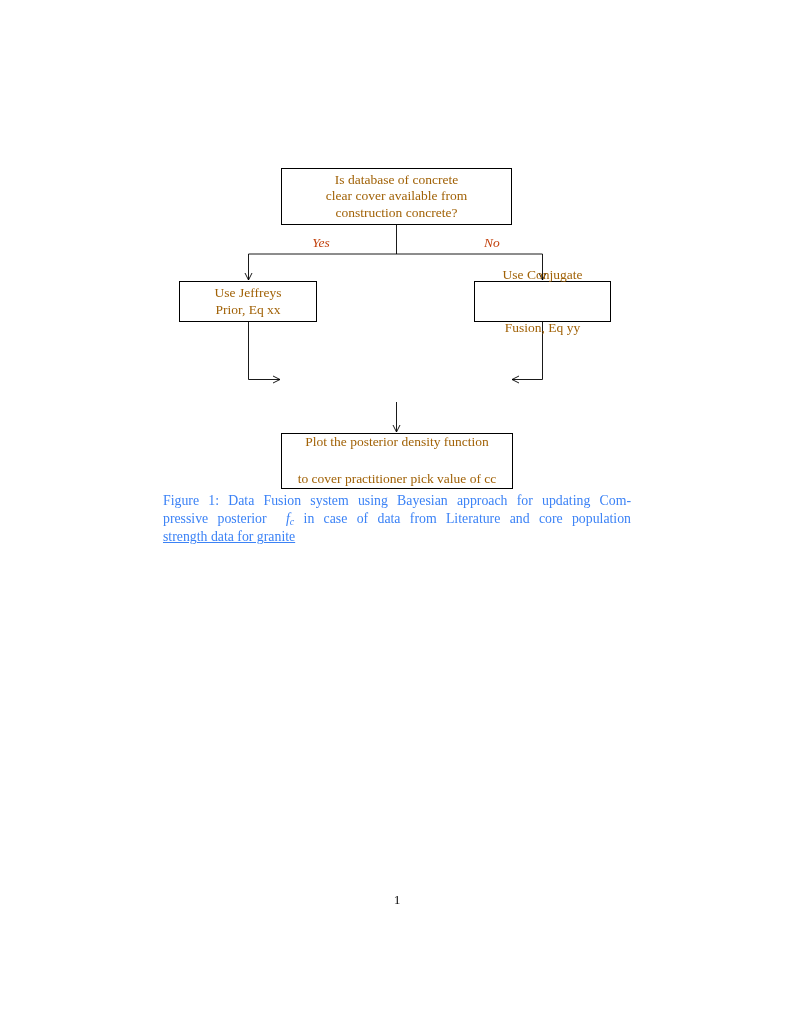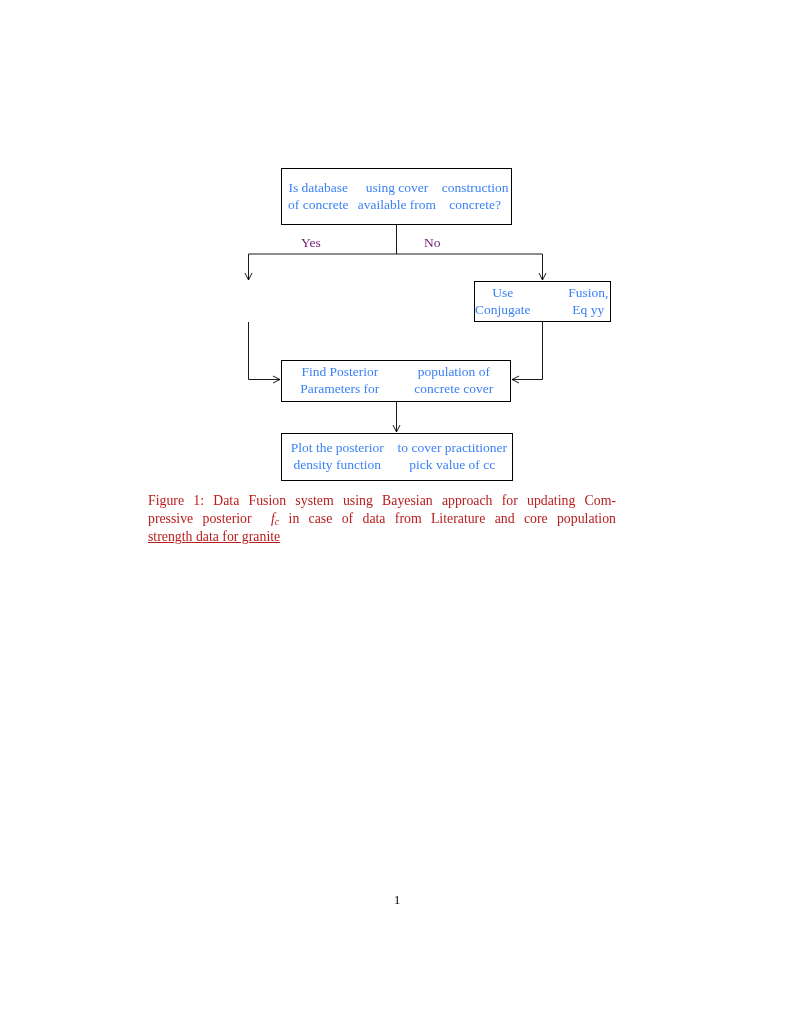--- a/index.html
+++ b/index.html
@@ -23,52 +23,53 @@
     width: 794px;
     height: 1028px;
     pointer-events: none;
   }
   .node {
     position: absolute;
     box-sizing: border-box;
     border: 1px solid #000000;
     background: #ffffff;
     display: flex;
-    flex-direction: row;
+    flex-direction: column;
     align-items: center;
     justify-content: center;
     text-align: center;
     font-size: 13.5px;
     line-height: 16.6px;
-    color: #3b82f6;
+    color: #a16207;
   }
   .node-top    { left: 281px; top: 168px; width: 231px; height: 57px; }
   .node-left   { left: 179px; top: 281px; width: 138px; height: 41px; }
   .node-right  { left: 474px; top: 281px; width: 137px; height: 41px; gap: 36px; }
   .node-mid    { left: 281px; top: 360px; width: 230px; height: 42px; }
-  .node-bottom { left: 281px; top: 433px; width: 232px; height: 48px; }
+  .node-bottom { left: 281px; top: 433px; width: 232px; height: 56px; justify-content: space-between; }
   .edge-label {
     position: absolute;
     top: 235px;
     width: 40px;
-    text-align: left;
+    text-align: center;
     font-size: 13.5px;
     line-height: 16px;
-    color: #701a75;
+    color: #c2410c;
+    font-style: italic;
   }
   .edge-label-yes { left: 301px; }
-  .edge-label-no  { left: 424px; }
+  .edge-label-no  { left: 472px; }
   .caption {
     position: absolute;
-    left: 148px;
+    left: 163px;
     top: 492px;
     width: 468px;
     font-size: 13.8px;
     line-height: 18.2px;
-    color: #b91c1c;
+    color: #3b82f6;
   }
   .caption-line {
     text-align: justify;
     text-align-last: justify;
     white-space: normal;
   }
   .caption-line.last {
     text-align-last: left;
     text-decoration: underline;
   }
@@ -110,37 +111,37 @@
       <path d="M248.5,254 L248.5,280" marker-end="url(#arrowhead)"></path>
       <path d="M542.5,254 L542.5,280" marker-end="url(#arrowhead)"></path>
       <path d="M248.5,322 L248.5,379.5 L280,379.5" marker-end="url(#arrowhead)"></path>
       <path d="M542.5,322 L542.5,379.5 L512,379.5" marker-end="url(#arrowhead)"></path>
       <path d="M396.5,402 L396.5,432" marker-end="url(#arrowhead)"></path>
     </g>
   </svg>
 
   <div class="node node-top">
     <div>Is database of concrete</div>
-    <div>using cover available from</div>
+    <div>clear cover available from</div>
     <div>construction concrete?</div>
   </div>
 
   <div class="edge-label edge-label-yes">Yes</div>
   <div class="edge-label edge-label-no">No</div>
 
+  <div class="node node-left">
+    <div>Use Jeffreys</div>
+    <div>Prior, Eq xx</div>
+  </div>
 
   <div class="node node-right">
     <div>Use Conjugate</div>
     <div>Fusion, Eq yy</div>
   </div>
 
-  <div class="node node-mid">
-    <div>Find Posterior Parameters for</div>
-    <div>population of concrete cover</div>
-  </div>
 
   <div class="node node-bottom">
     <div>Plot the posterior density function</div>
     <div>to cover practitioner pick value of cc</div>
   </div>
 
   <div class="caption">
     <div class="caption-line">Figure 1: Data Fusion system using Bayesian approach for updating Com-</div>
     <div class="caption-line"><span>pressive posterior</span> <span class="math-f"><span>f</span><span class="math-sub">c</span></span> <span>in case of data from Literature and core population</span></div>
     <div class="caption-line last">strength data for granite</div>

